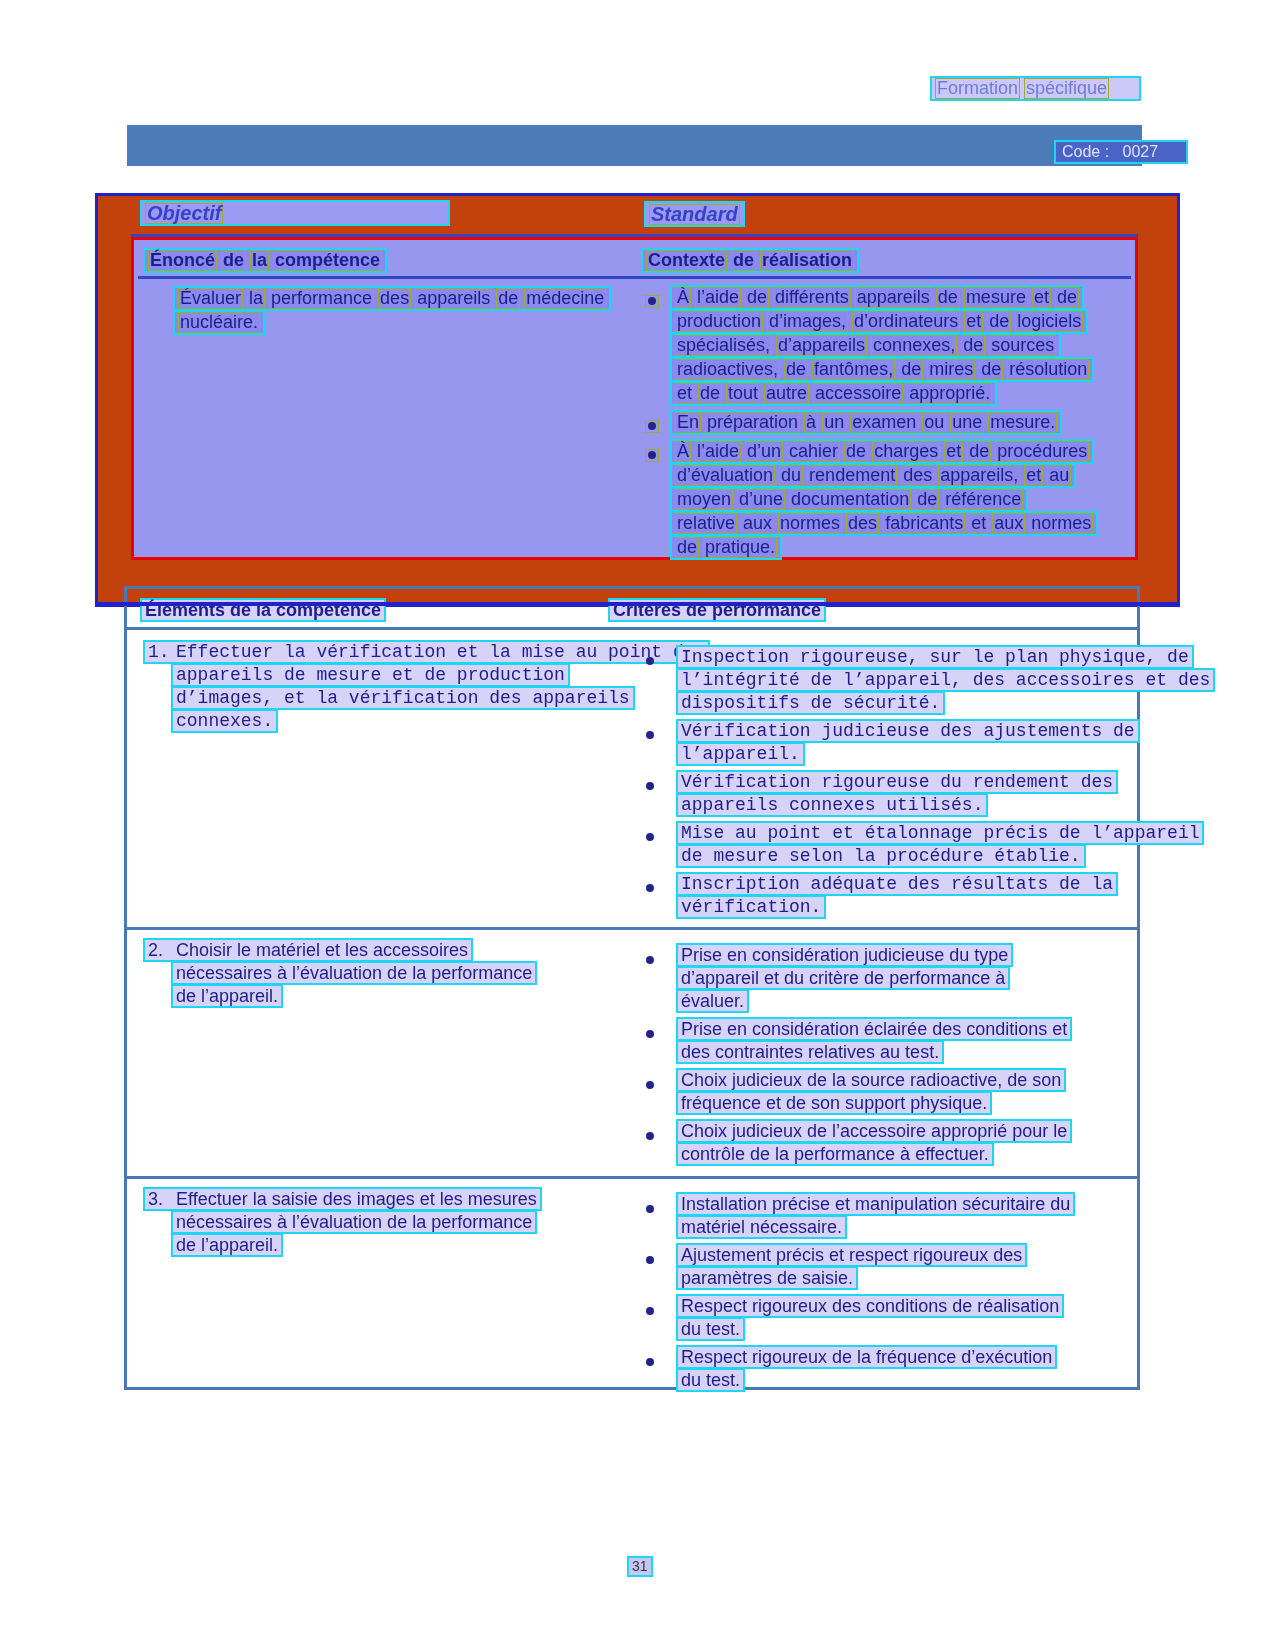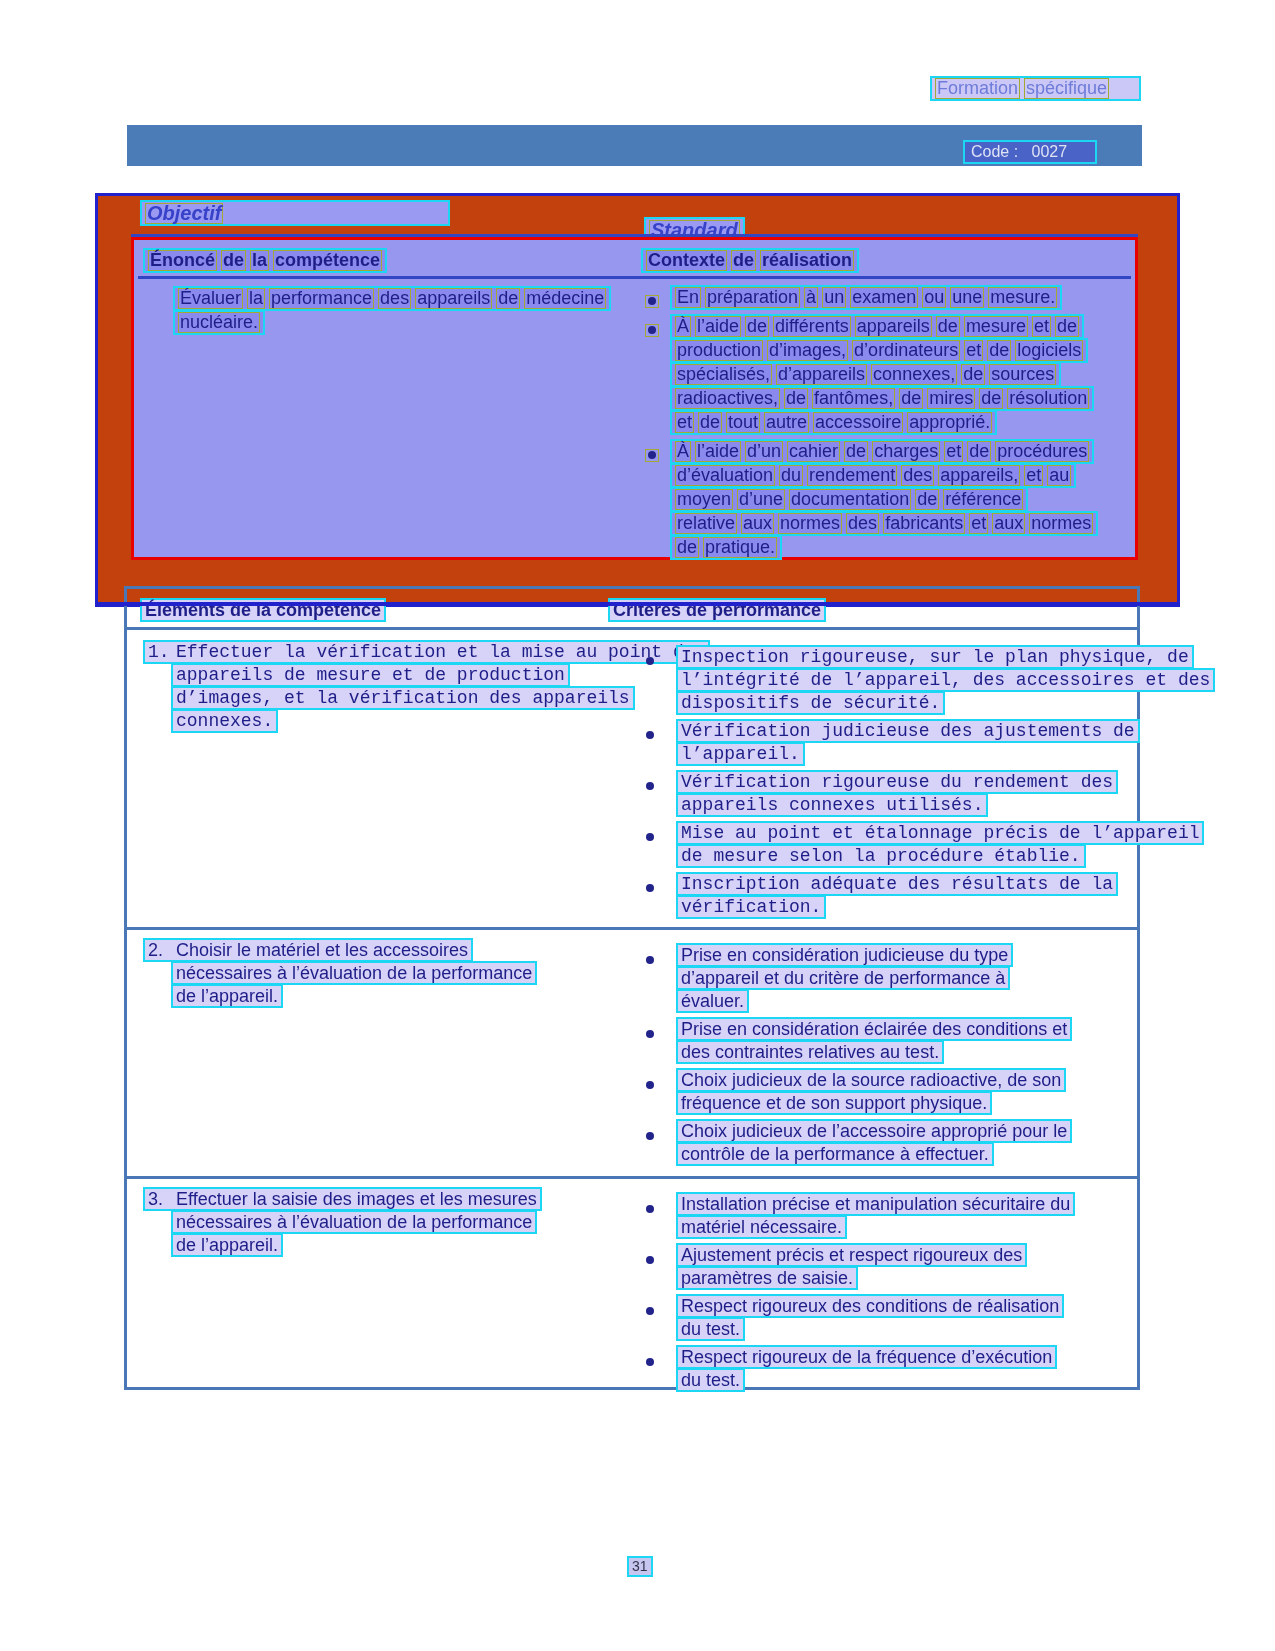--- a/index.html
+++ b/index.html
@@ -18,32 +18,32 @@
   .dark .line{background:#8a8aee;}
   .word{display:inline-block;border:1px solid #a3a832;margin-right:4px;padding:0 1px;line-height:19px;}
   .word:last-child{margin-right:0;}
   .bold .line{font-weight:bold;}
 
   
   .formation-box{left:930px;top:77px;}
   .formation-box .line{background:#cbc8f8;color:#6e7cd8;min-width:201px;}
   .banner{left:127px;top:125px;width:1015px;height:41px;background:#4b7cb8;}
   .code-box{
-    left:836px;top:15px;width:124px;height:20px;border:2px solid #1bd7f3;background:#4a63c6;
+    left:927px;top:15px;width:124px;height:20px;border:2px solid #1bd7f3;background:#4a63c6;
     color:#dfe3f5;font-size:16px;line-height:20px;white-space:pre;padding-left:6px;
   }
 
   
   .panel1{left:95px;top:193px;width:1085px;height:414px;background:#c2410c;border:3px solid #2222cc;box-sizing:border-box;}
   .obj-hdr{left:42px;top:5px;}
   .obj-hdr .line,.std-hdr .line{
     background:#9a9af2;font-weight:bold;font-style:italic;font-size:20px;color:#3742c8;line-height:22px;
   }
   .obj-hdr .line{min-width:300px;}
-  .std-hdr{left:546px;top:22px;border-radius:8px;}
+  .std-hdr{left:546px;top:6px;border-radius:8px;}
   .blue-rule-top{left:33px;top:38px;width:1007px;height:3px;background:#3246c4;}
 
   
   .red-table{
     left:33px;top:41px;width:1007px;height:323px;box-sizing:border-box;
     border:3px solid #e80000;background:#9797f0;
   }
   .enonce-hdr{left:9px;top:9px;}
   .ctx-hdr{left:507px;top:9px;}
   .red-divider{left:4px;top:36px;width:993px;height:3px;background:#3246c4;}
@@ -112,31 +112,31 @@
       </div>
     <div class="abs red-divider"></div>
     <div class="abs enonce-lines" id="enonce-lines">
         <span class="line"><span class="word">Évaluer</span><span class="word">la</span><span class="word">performance</span><span class="word">des</span><span class="word">appareils</span><span class="word">de</span><span class="word">médecine</span></span>
         <span class="line"><span class="word">nucléaire.</span></span>
       </div>
     <div class="abs ctx-bullets" id="ctx-bullets">
         <div class="bullet">
           <span class="mcol"><span class="mwrap"><i class="dot"></i></span></span>
           <div class="blines">
-            <span class="line"><span class="word">En</span><span class="word">préparation</span><span class="word">à</span><span class="word">un</span><span class="word">examen</span><span class="word">ou</span><span class="word">une</span><span class="word">mesure.</span></span>
-          </div>
-        </div>
-        <div class="bullet">
-          <span class="mcol"><span class="mwrap"><i class="dot"></i></span></span>
-          <div class="blines">
             <span class="line"><span class="word">À</span><span class="word">l’aide</span><span class="word">de</span><span class="word">différents</span><span class="word">appareils</span><span class="word">de</span><span class="word">mesure</span><span class="word">et</span><span class="word">de</span></span>
             <span class="line"><span class="word">production</span><span class="word">d’images,</span><span class="word">d’ordinateurs</span><span class="word">et</span><span class="word">de</span><span class="word">logiciels</span></span>
             <span class="line"><span class="word">spécialisés,</span><span class="word">d’appareils</span><span class="word">connexes,</span><span class="word">de</span><span class="word">sources</span></span>
             <span class="line"><span class="word">radioactives,</span><span class="word">de</span><span class="word">fantômes,</span><span class="word">de</span><span class="word">mires</span><span class="word">de</span><span class="word">résolution</span></span>
             <span class="line"><span class="word">et</span><span class="word">de</span><span class="word">tout</span><span class="word">autre</span><span class="word">accessoire</span><span class="word">approprié.</span></span>
+          </div>
+        </div>
+        <div class="bullet">
+          <span class="mcol"><span class="mwrap"><i class="dot"></i></span></span>
+          <div class="blines">
+            <span class="line"><span class="word">En</span><span class="word">préparation</span><span class="word">à</span><span class="word">un</span><span class="word">examen</span><span class="word">ou</span><span class="word">une</span><span class="word">mesure.</span></span>
           </div>
         </div>
         <div class="bullet">
           <span class="mcol"><span class="mwrap"><i class="dot"></i></span></span>
           <div class="blines">
             <span class="line"><span class="word">À</span><span class="word">l’aide</span><span class="word">d’un</span><span class="word">cahier</span><span class="word">de</span><span class="word">charges</span><span class="word">et</span><span class="word">de</span><span class="word">procédures</span></span>
             <span class="line"><span class="word">d’évaluation</span><span class="word">du</span><span class="word">rendement</span><span class="word">des</span><span class="word">appareils,</span><span class="word">et</span><span class="word">au</span></span>
             <span class="line"><span class="word">moyen</span><span class="word">d’une</span><span class="word">documentation</span><span class="word">de</span><span class="word">référence</span></span>
             <span class="line"><span class="word">relative</span><span class="word">aux</span><span class="word">normes</span><span class="word">des</span><span class="word">fabricants</span><span class="word">et</span><span class="word">aux</span><span class="word">normes</span></span>
             <span class="line"><span class="word">de</span><span class="word">pratique.</span></span>

